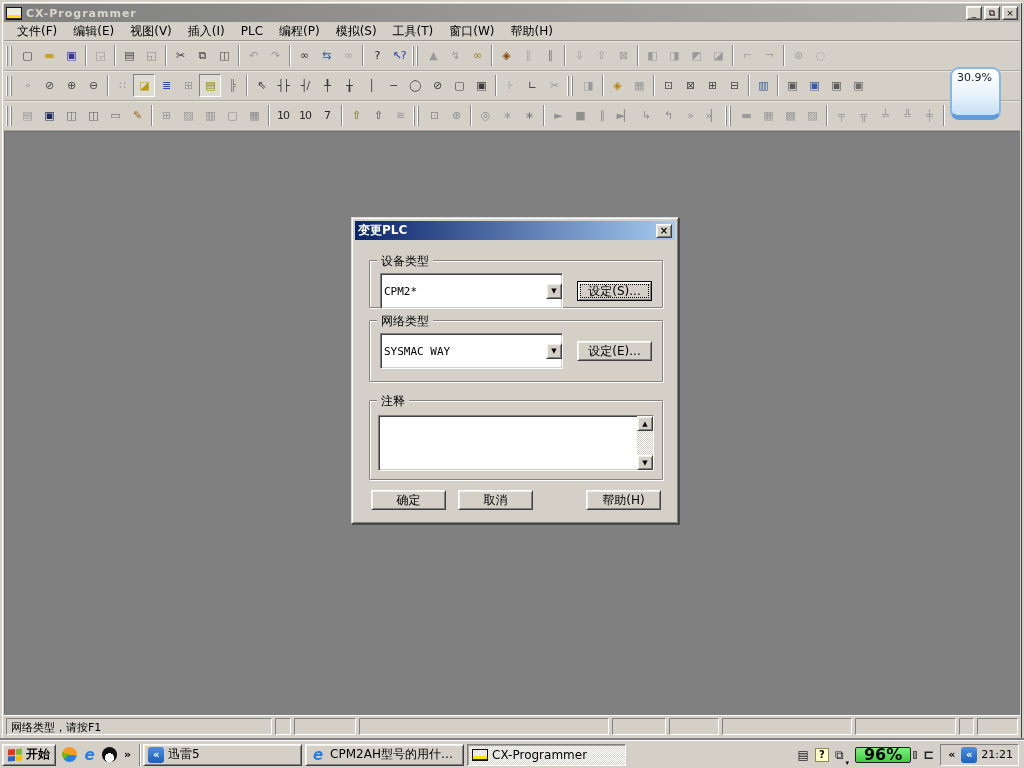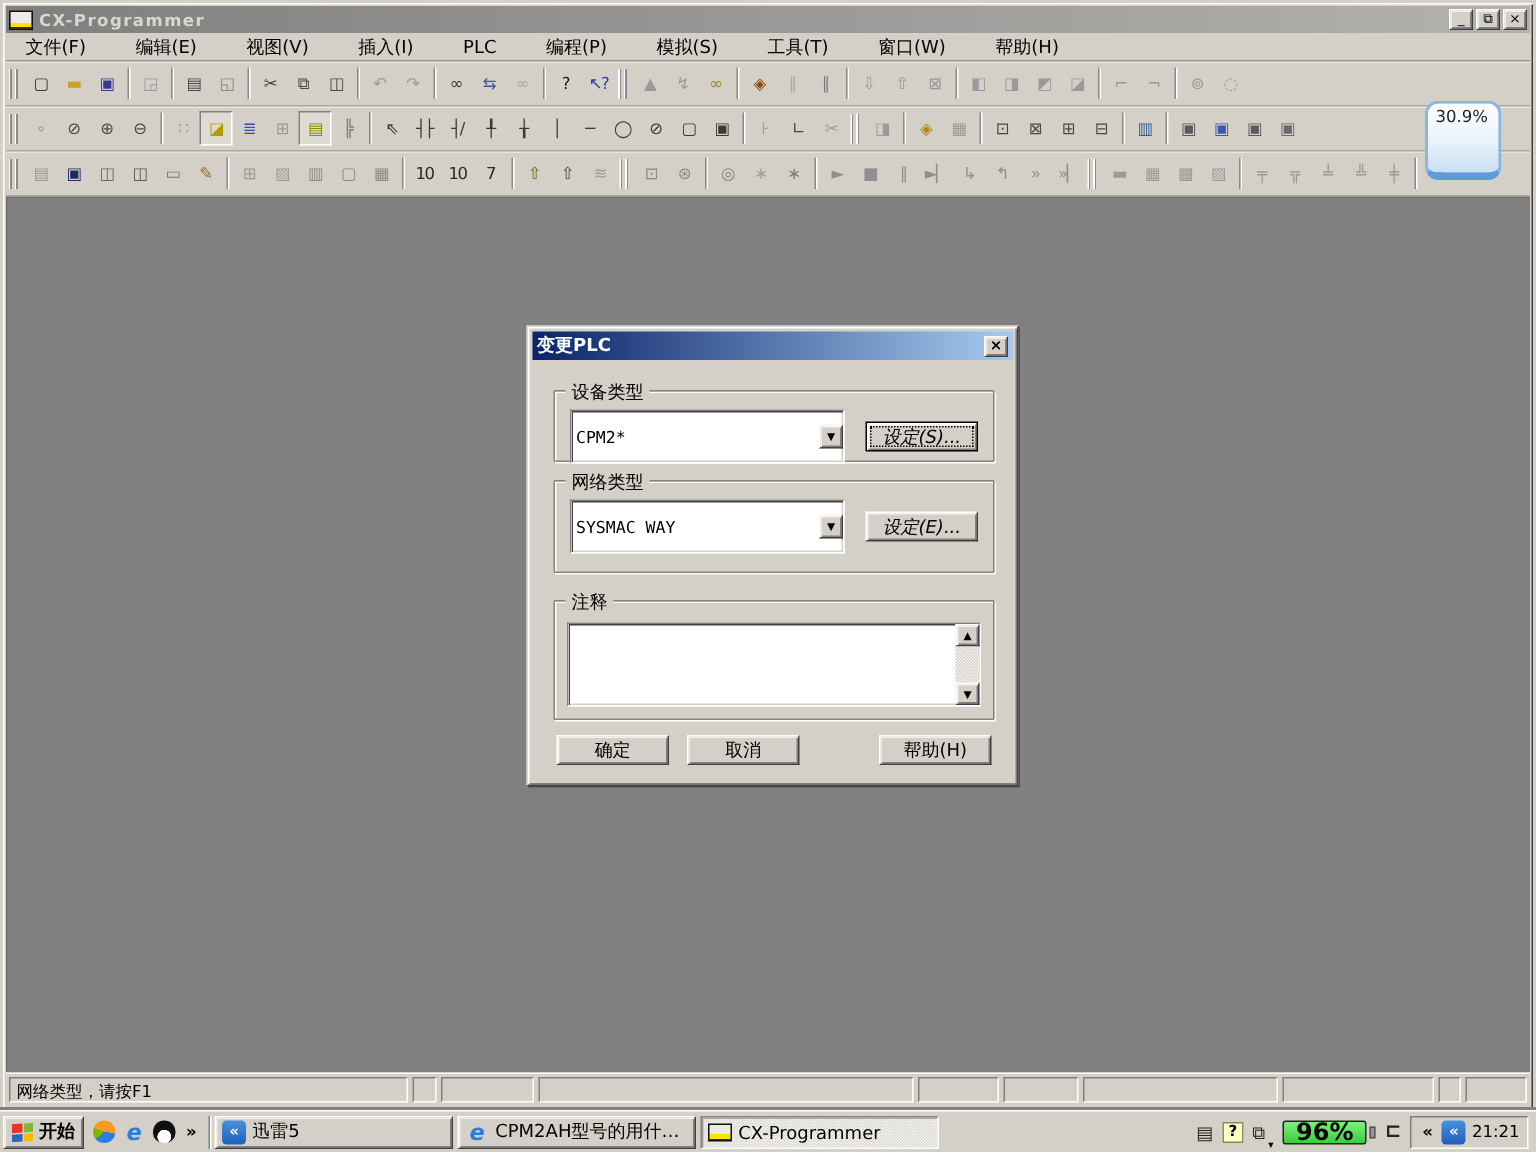--- a/index.html
+++ b/index.html
@@ -20,21 +20,21 @@
               background:linear-gradient(to right,#7f7f7f,#b4b2ae);
               display:flex; align-items:center; padding:0 2px; }
   .app-icon { width:16px; height:13px; margin-right:4px; border:1px solid #111;
               background:linear-gradient(#eceae4 0 7px,#ffe400 7px 10px,#2f2f2f 10px 13px); }
   .title-text { color:#d9d6ce; font-weight:bold; font-size:11px; letter-spacing:1px; }
   .win-controls { margin-left:auto; display:flex; gap:2px; }
   .win-btn { width:16px; height:14px; font-size:9px; line-height:12px; text-align:center;
              color:#000; cursor:default; }
 
   .menubar { position:absolute; left:2px; top:20px; right:2px; height:19px; background:#d4d0c8;
-             display:flex; align-items:center; padding-left:6px; gap:19px;
+             display:flex; align-items:center; padding-left:6px; gap:2px;
              border-bottom:1px solid #9a968e; }
   .menu-item { padding:1px 7px; white-space:nowrap; }
 
   
   .toolbar { position:absolute; left:2px; right:2px; height:30px; background:#d4d0c8;
              display:flex; align-items:center; border-bottom:1px solid #aba8a0;
              box-shadow: inset 0 1px 0 #e9e6e0; overflow:hidden; }
   #tb1 { top:39px; } #tb2 { top:69px; } #tb3 { top:99px; }
   .tb-handle { width:7px; height:20px; margin:0 3px 0 2px;
                background:linear-gradient(to right,#ffffff 0 1px,#8a8a8a 1px 2px,transparent 2px 4px,#ffffff 4px 5px,#8a8a8a 5px 6px,transparent 6px 7px); }
@@ -72,21 +72,21 @@
 
   .txt { width:192px; height:17px; font-family:"DejaVu Sans Mono", monospace; font-size:12px;
          padding:0 3px; outline:none; }
   .row { display:flex; align-items:center; }
   .combo { width:192px; height:36px; display:flex; align-items:center; }
   .combo-val { flex:1; font-family:"DejaVu Sans Mono", monospace; font-size:11px; padding-left:3px;
                white-space:nowrap; overflow:hidden; }
   .combo-btn { width:16px; height:16px; display:flex; align-items:center; justify-content:center; }
   .combo-btn .arrow { font-size:7px; line-height:1; }
   .btn { height:20px; font-size:12px; padding:0 6px; cursor:default; }
-  .settings-btn { width:78px; margin-left:14px;font-style:italic; }
+  .settings-btn { width:78px; margin-left:14px; }
   .btn.focused { border:1px solid #000; outline:1px dotted #000; outline-offset:-4px;
                  box-shadow: inset 1px 1px 0 #ffffff, inset -1px -1px 0 #808080, inset 2px 2px 0 #f2efe9; }
 
   .g1 { height:38px; } .g2 { height:48px; margin-top:12px; } .g3 { height:62px; margin-top:12px; }
   .g4 { height:80px; margin-top:18px; padding:14px 8px 8px 8px; }
   .comment-box { width:100%; height:56px; display:flex; }
   .comment-text { flex:1; font-family:"DejaVu Sans Mono", monospace; font-size:12px; padding:1px 2px; }
   .vscroll { width:16px; display:flex; flex-direction:column; }
   .scroll-btn { height:15px; display:flex; align-items:center; justify-content:center; font-size:7px; }
   .scroll-track { flex:1; background-color:#d4d0c8;

